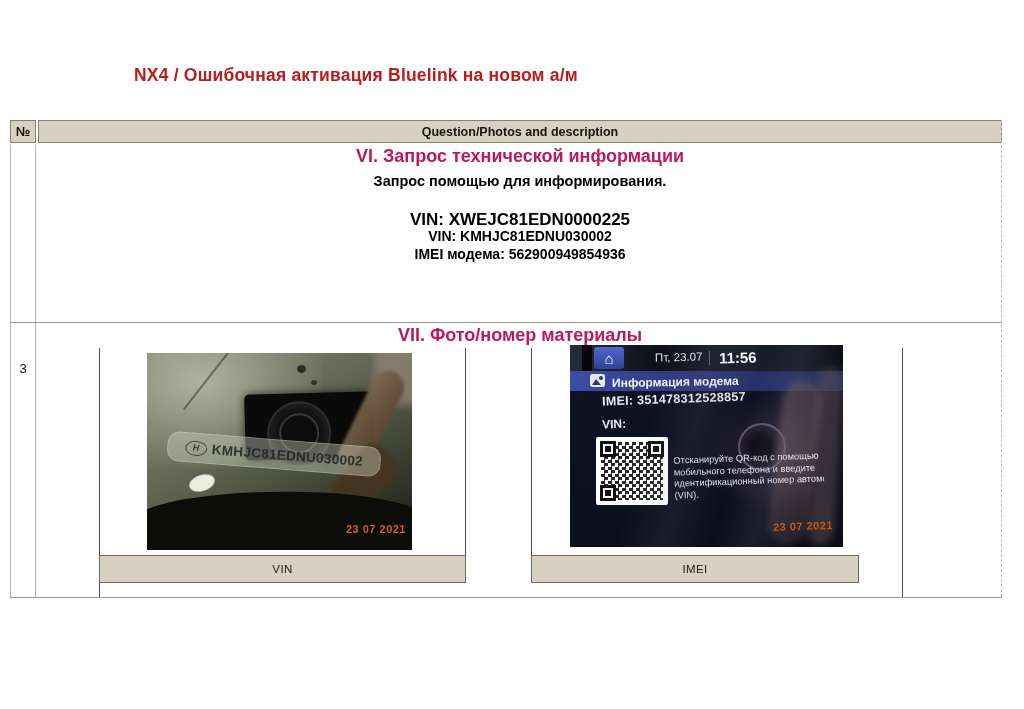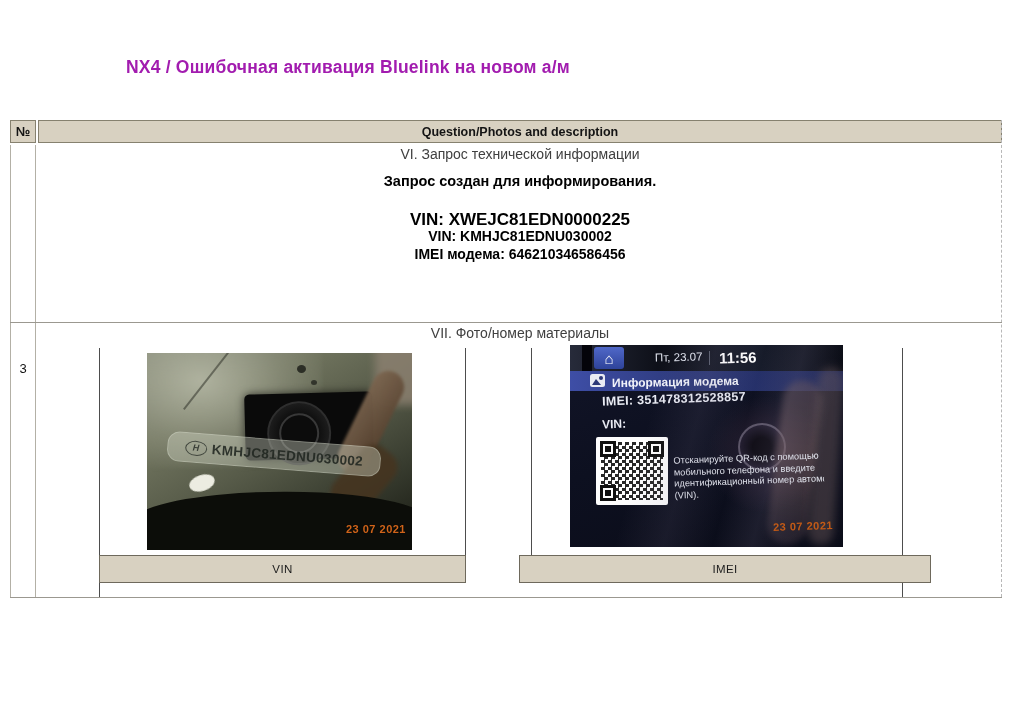--- a/index.html
+++ b/index.html
@@ -3,42 +3,42 @@
 <meta charset="utf-8">
 <style>
   html,body{margin:0;padding:0;}
   body{
     width:1024px;height:709px;background:#ffffff;position:relative;overflow:hidden;
     font-family:"Liberation Sans", sans-serif;
   }
 
   
   .page-title{
-    position:absolute;left:118px;top:49px;margin:8px;
-    font-size:17.5px;font-weight:bold;color:#a21caf;letter-spacing:.2px;
+    position:absolute;left:118px;top:49px;margin:16px;
+    font-size:17.5px;font-weight:bold;color:#b91c1c;letter-spacing:.2px;
   }
 
   
   .th{
     position:absolute;top:120px;height:23px;box-sizing:border-box;
     background:#d8d1c1;border:1px solid #86816f;
     display:flex;align-items:center;justify-content:center;
     font-weight:bold;color:#141414;
   }
   .th-num{left:10px;width:26px;font-size:13px;}
   .th-q{left:38px;width:964px;font-size:12.5px;}
 
   .vline{position:absolute;width:1px;background:#b3b0a6;}
   .vline-dashed{position:absolute;width:0;border-left:1px dashed #b8b8b8;}
   .hline{position:absolute;height:1px;background:#9b9890;}
   .gline{position:absolute;width:1px;background:#4d4d4d;}
 
   .sec-heading{
     position:absolute;left:38px;width:964px;text-align:center;
-    color:#404040;font-weight:normal;font-size:14px;
+    color:#be185d;font-weight:bold;font-size:18px;
   }
   .bline{
     position:absolute;left:38px;width:964px;text-align:center;
     font-weight:bold;color:#000;
   }
   .row-num{
     position:absolute;left:10px;top:361px;width:26px;text-align:center;
     font-size:13px;color:#111;
   }
 
@@ -144,24 +144,24 @@
   <div class="th th-num">№</div>
   <div class="th th-q">Question/Photos and description</div>
 
   <div class="vline" style="left:10px;top:145px;height:452px;"></div>
   <div class="vline" style="left:35px;top:145px;height:452px;"></div>
   <div class="vline-dashed" style="left:1001px;top:120px;height:477px;"></div>
   <div class="hline" style="left:10px;top:322px;width:992px;"></div>
   <div class="hline" style="left:10px;top:597px;width:992px;"></div>
 
   <div class="sec-heading" style="top:146px;">VI. Запрос технической информации</div>
-  <div class="bline" style="top:173px;font-size:14.5px;">Запрос создан для информирования.</div>
+  <div class="bline" style="top:173px;font-size:14.5px;">Запрос помощью для информирования.</div>
   <div class="bline" style="top:210px;font-size:17px;">VIN: XWEJC81EDN0000225</div>
   <div class="bline" style="top:228px;font-size:14px;">VIN: KMHJC81EDNU030002</div>
-  <div class="bline" style="top:246px;font-size:14px;">IMEI модема: 646210346586456</div>
+  <div class="bline" style="top:246px;font-size:14px;">IMEI модема: 562900949854936</div>
 
   <div class="sec-heading" style="top:325px;">VII. Фото/номер материалы</div>
   <div class="row-num">3</div>
 
   <div class="gline" style="left:99px;top:348px;height:249px;"></div>
   <div class="gline" style="left:465px;top:348px;height:235px;"></div>
   <div class="gline" style="left:531px;top:348px;height:235px;"></div>
   <div class="gline" style="left:902px;top:348px;height:249px;"></div>
 
   <div class="lphoto">
@@ -218,15 +218,15 @@
       <div>Отсканируйте QR-код с помощью</div>
       <div>мобильного телефона и введите</div>
       <div>идентификационный номер автомобиля</div>
       <div>(VIN).</div>
     </div>
     <div class="rp-sheen"></div>
     <div class="rp-ts">23 07 2021</div>
   </div>
 
   <div class="cap" style="left:99px;width:367px;">VIN</div>
-  <div class="cap" style="left:519px;width:412px;">IMEI</div>
+  <div class="cap" style="left:531px;width:328px;">IMEI</div>
 
 </div>
 
 </body></html>

